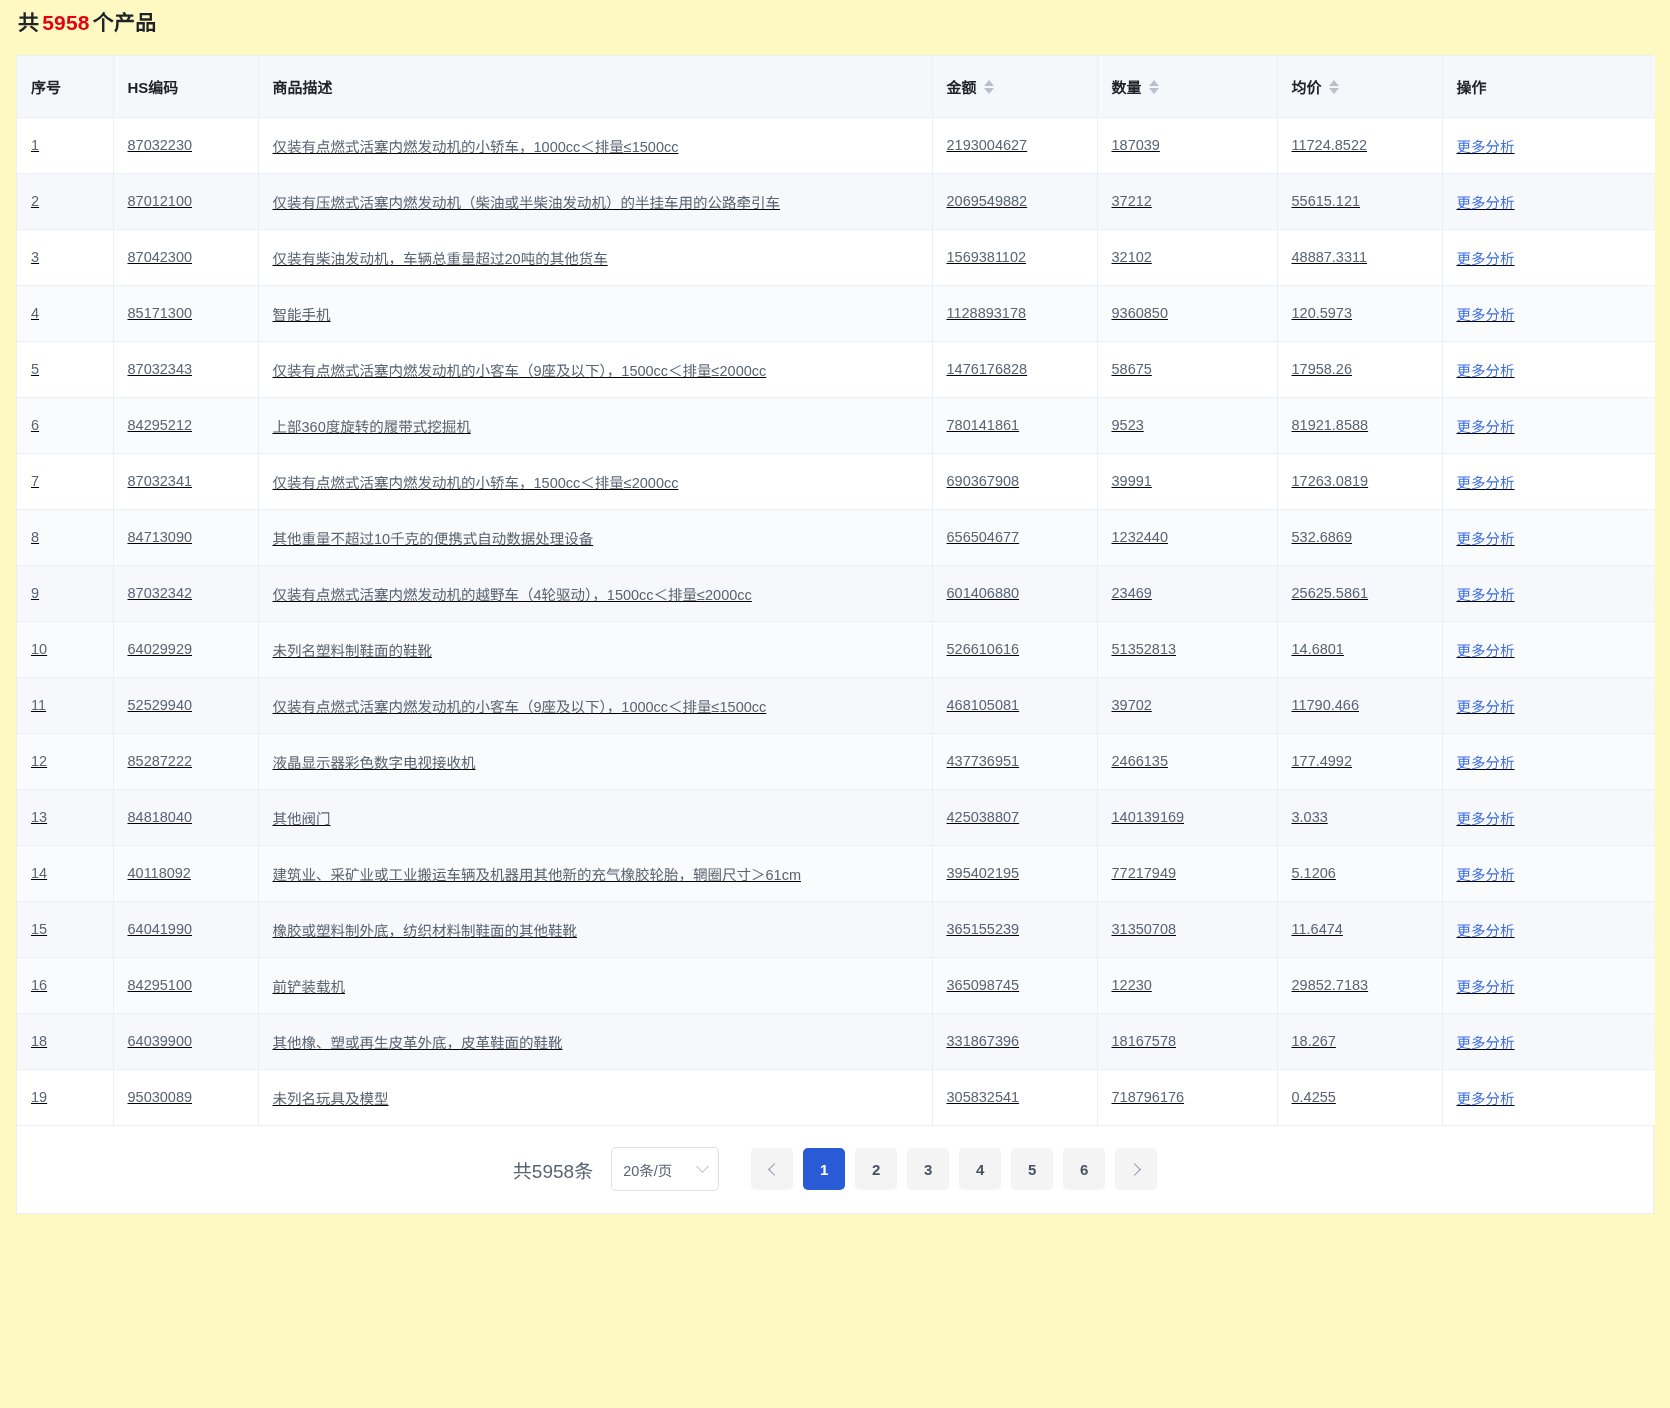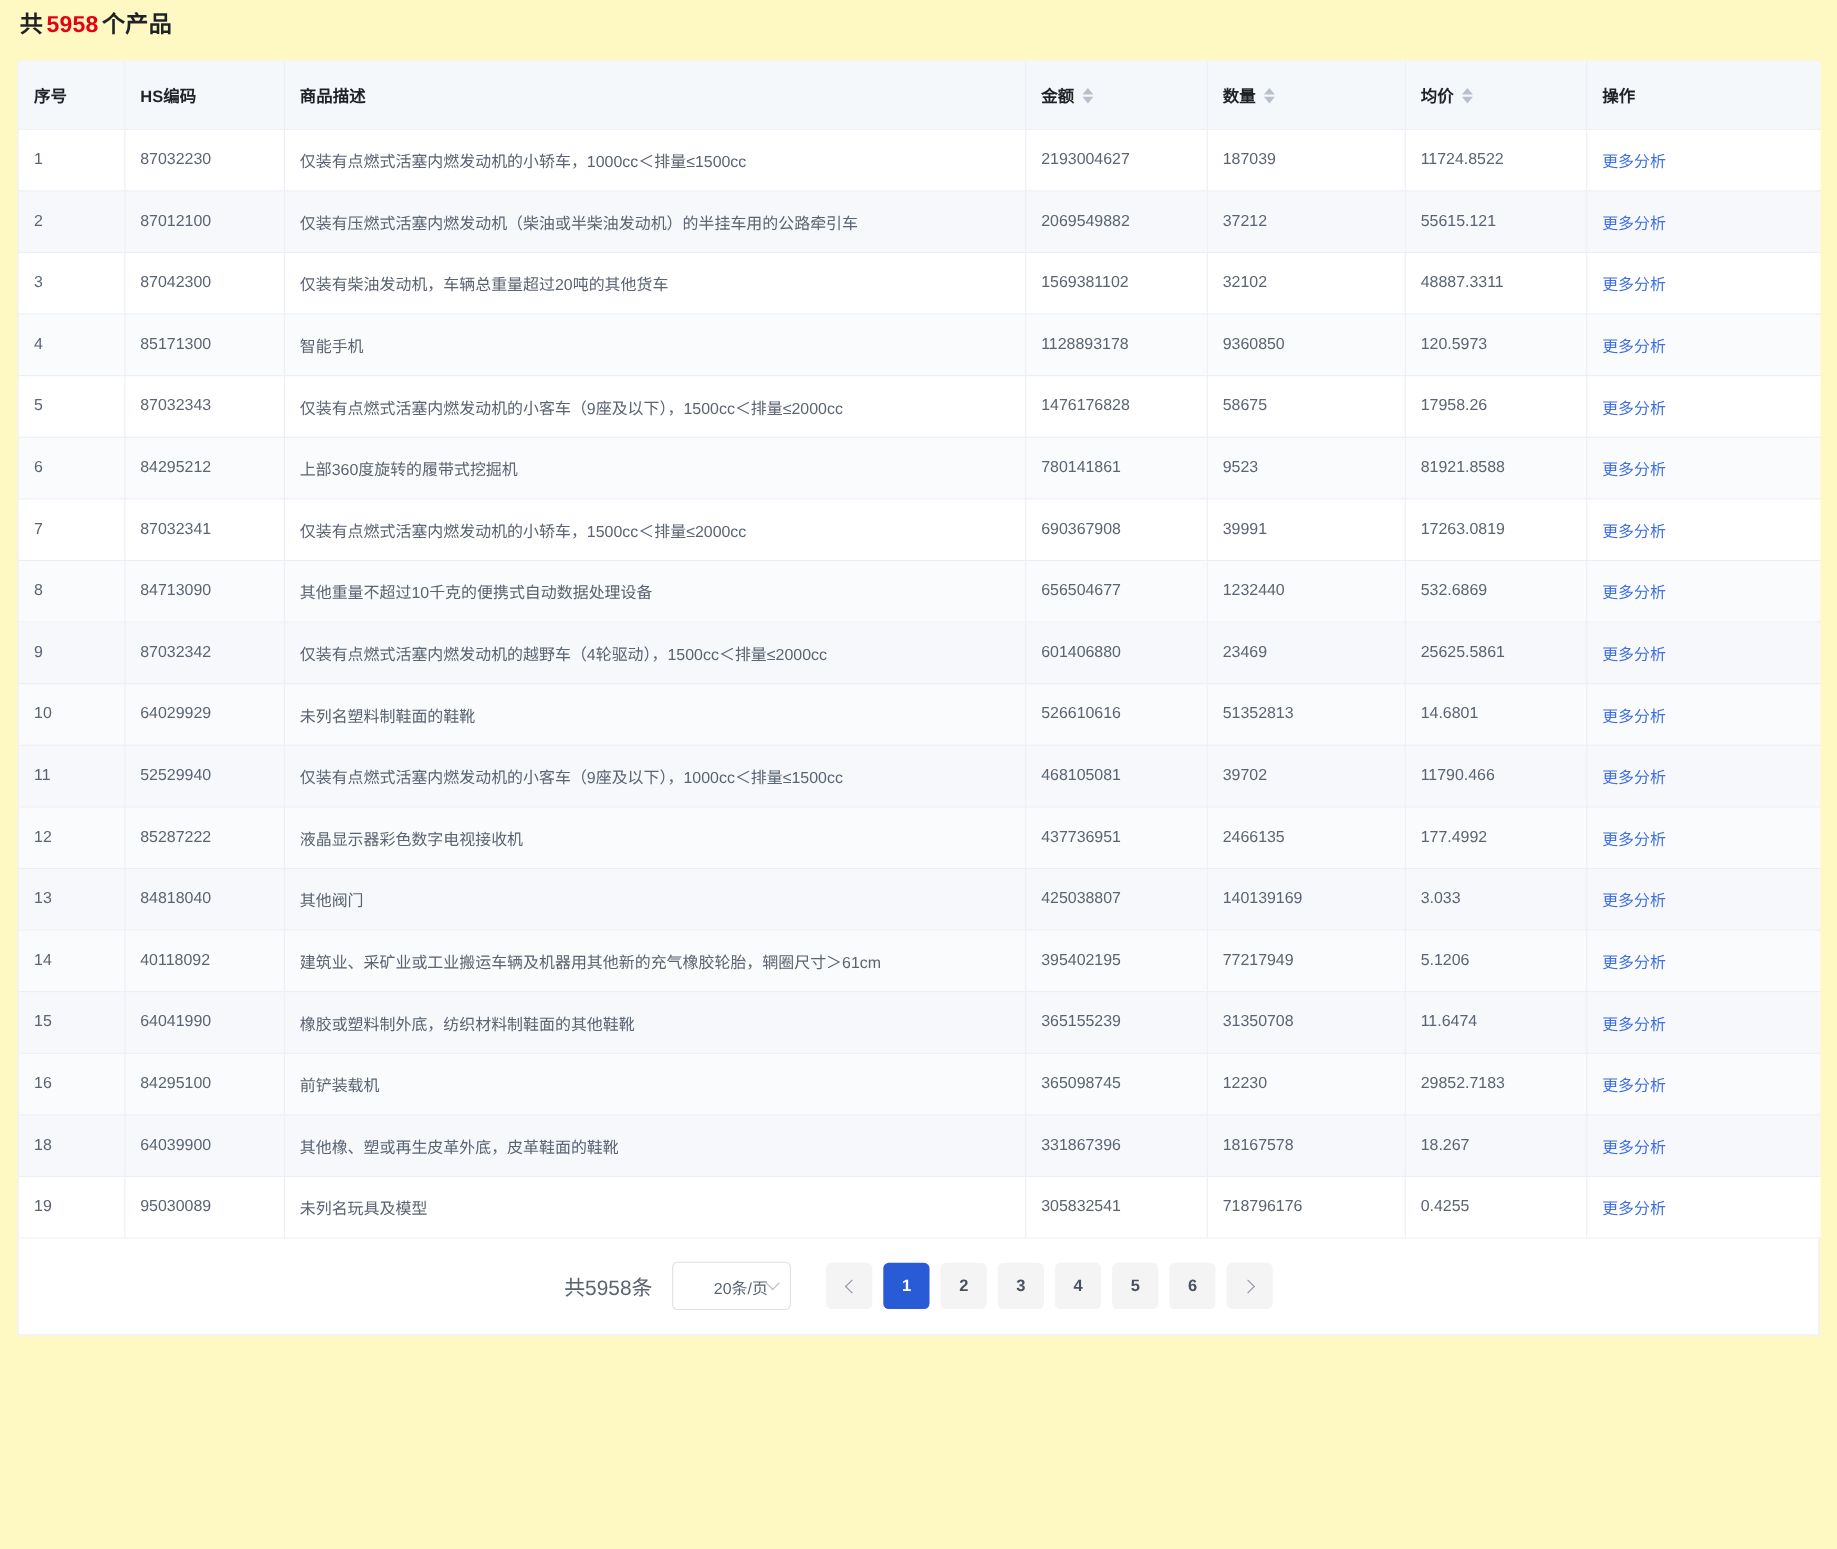--- a/index.html
+++ b/index.html
@@ -33,20 +33,21 @@
     font-weight: bold;
     padding: 0 3px;
   }
 
   
   .table-wrap {
     margin: 17px 16px 0 16px;
     border: 1px solid #ebeef5;
     border-bottom: none;
     background: #fff;
+    text-decoration: underline;
   }
   table.data-table {
     width: 100%;
     border-collapse: collapse;
     table-layout: fixed;
     font-size: 14.5px;
   }
   table.data-table thead th {
     background: #f5f8fb;
     color: #1f2328;
@@ -135,21 +136,21 @@
     color: #5a6472;
   }
   .pg-select {
     width: 108px;
     height: 44px;
     border: 1px solid #dcdfe6;
     border-radius: 5px;
     background: #fff;
     display: flex;
     align-items: center;
-    justify-content: flex-end;
+    justify-content: space-between;
     padding: 0 11px;
     font-size: 14.5px;
     color: #5a6472;
     cursor: pointer;
     user-select: none;
   }
   .pg-select .chev {
     width: 9px; height: 9px;
     border-right: 1.6px solid #b9c0cb;
     border-bottom: 1.6px solid #b9c0cb;

